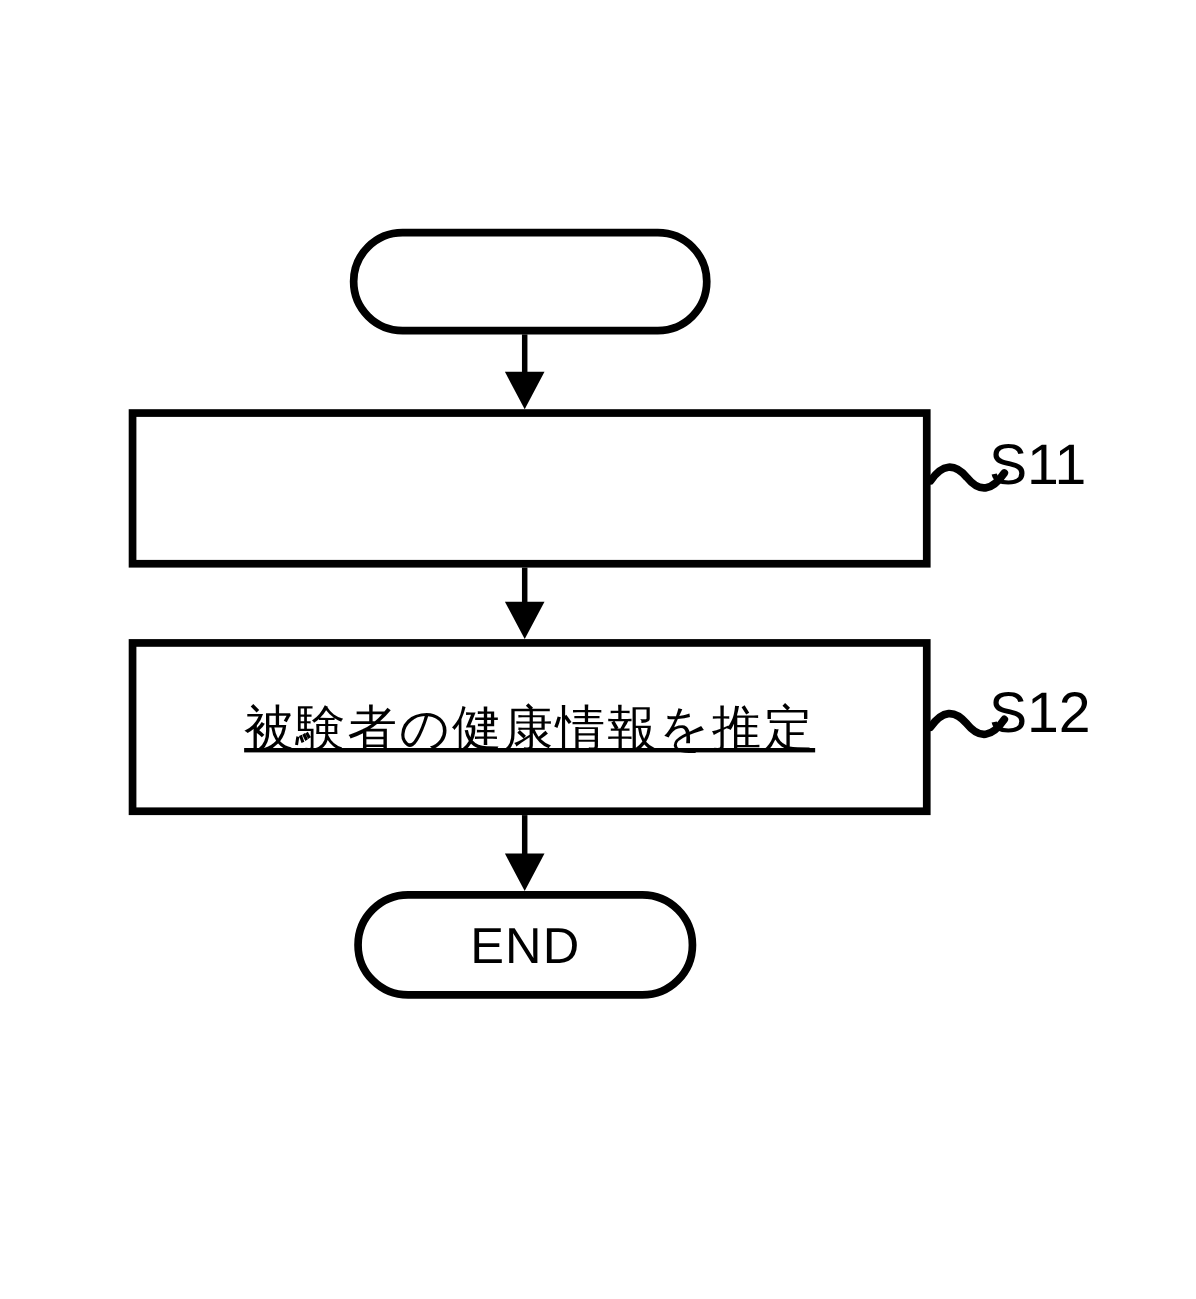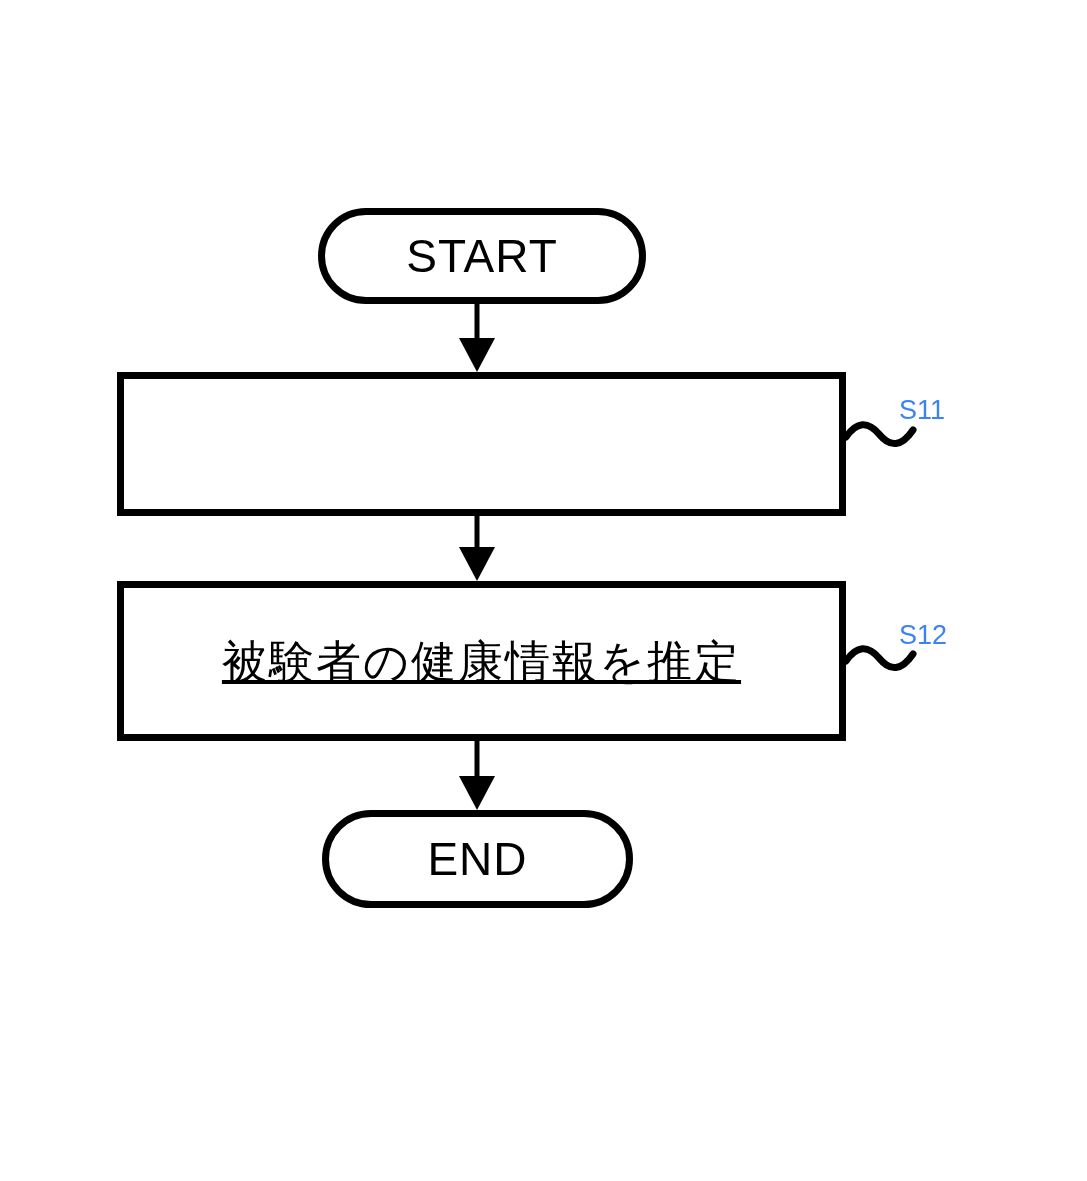--- a/index.html
+++ b/index.html
@@ -63,22 +63,22 @@
   .terminal-label {
     font-size: 46px;
     letter-spacing: 1px;
   }
   .process-label {
     font-size: 45px;
     letter-spacing: 2px;
   }
   .step-label {
     position: absolute;
-    color: #3b82f6;
-    font-size: 27px;
+    color: #000000;
+    font-size: 52px;
     white-space: nowrap;
     line-height: 1;
   }
   
   #node-start   { left: 318px; top: 208px; width: 328px; height: 96px; }
   #node-step11  { left: 117px; top: 372px; width: 729px; height: 144px; }
   #node-step12  { left: 117px; top: 581px; width: 729px; height: 160px; text-decoration: underline; }
   #node-end     { left: 322px; top: 810px; width: 311px; height: 98px; }
   #label-s11    { left: 899px; top: 397px; }
   #label-s12    { left: 899px; top: 622px; text-align: center; }
@@ -105,21 +105,20 @@
     <rect class="node-shape process-shape" x="120.5" y="584.5" width="722" height="153"></rect>
 
     <path class="leader-squiggle" d="M 846 661 Q 862 638 879 658 Q 896 679 913 654"></path>
 
     <line class="connector-line" x1="477" y1="741" x2="477" y2="793"></line>
     <polygon class="arrow-head" points="477,810 459,776 495,776"></polygon>
 
     <rect class="node-shape terminal-shape" x="325.5" y="813.5" width="304" height="91" rx="45.5" ry="45.5"></rect>
   </svg>
 
-  <div id="node-start" class="node-label terminal-label">START</div>
 
 
   <div id="node-step12" class="node-label process-label">被験者の健康情報を推定</div>
 
   <div id="node-end" class="node-label terminal-label">END</div>
 
   <div id="label-s11" class="step-label">S11</div>
 
   <div id="label-s12" class="step-label">S12</div>
 

